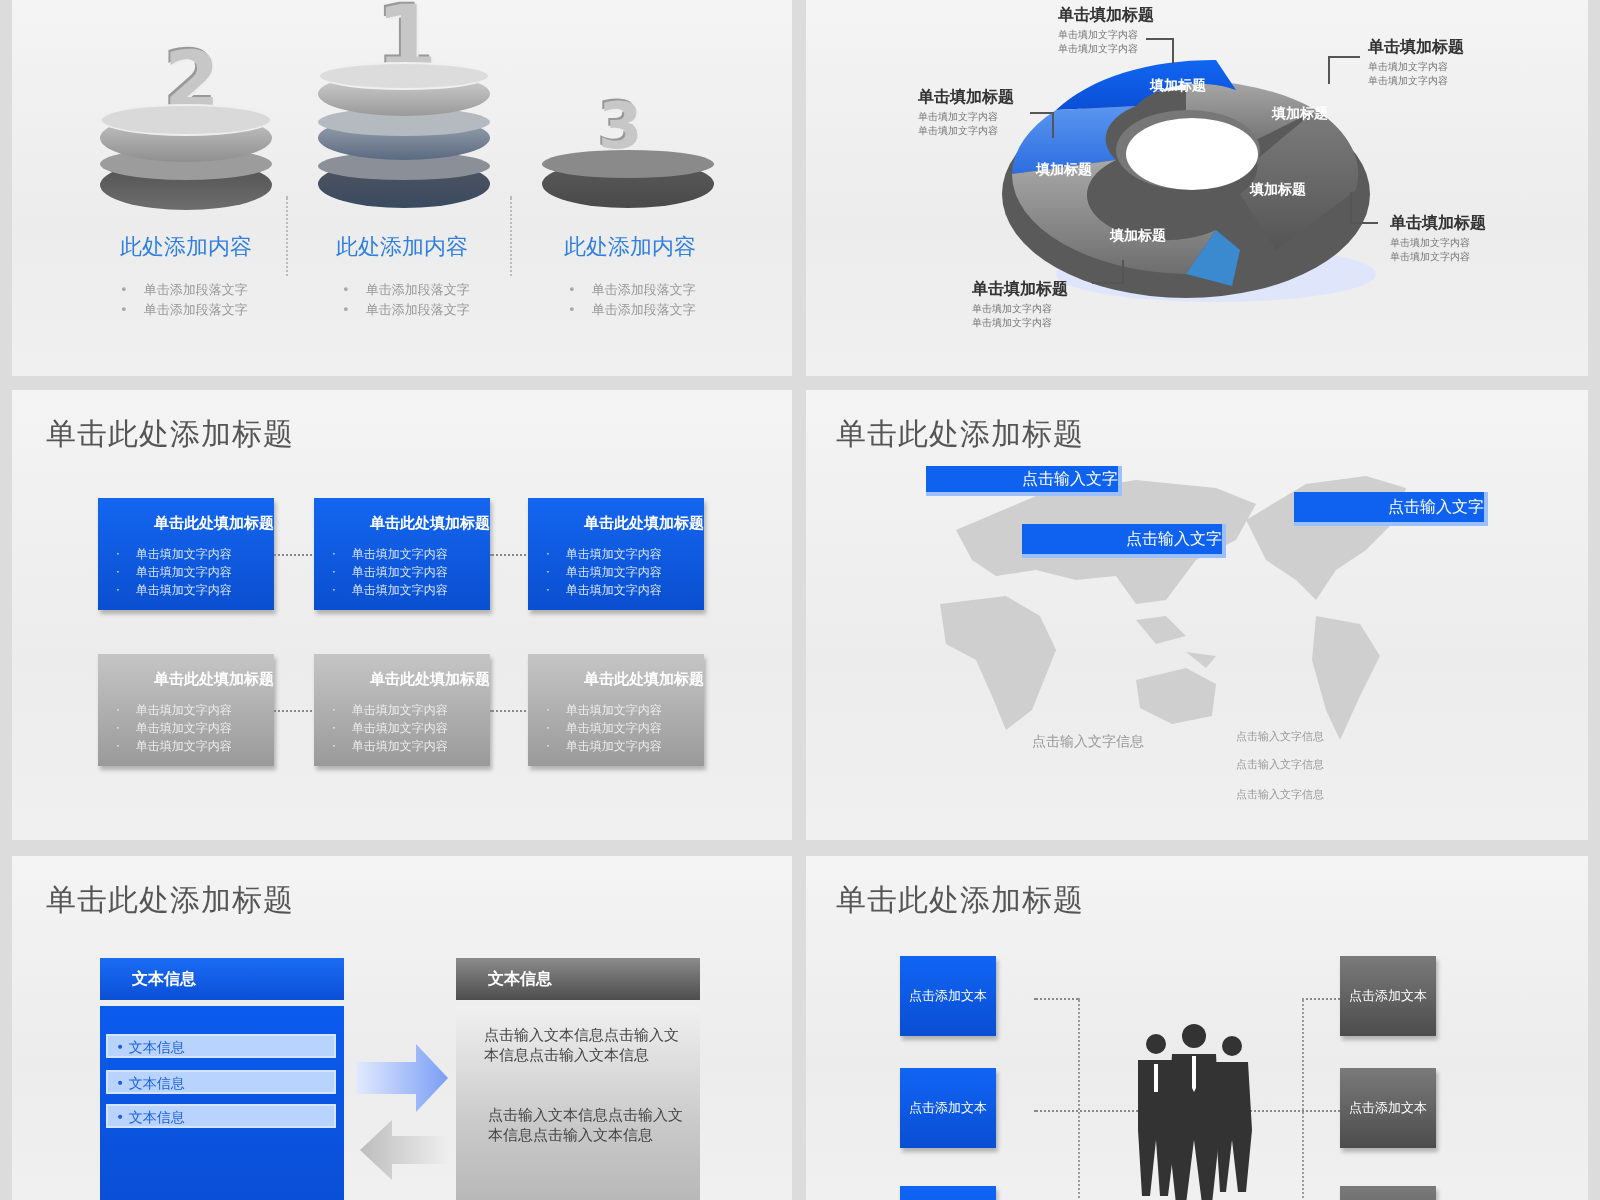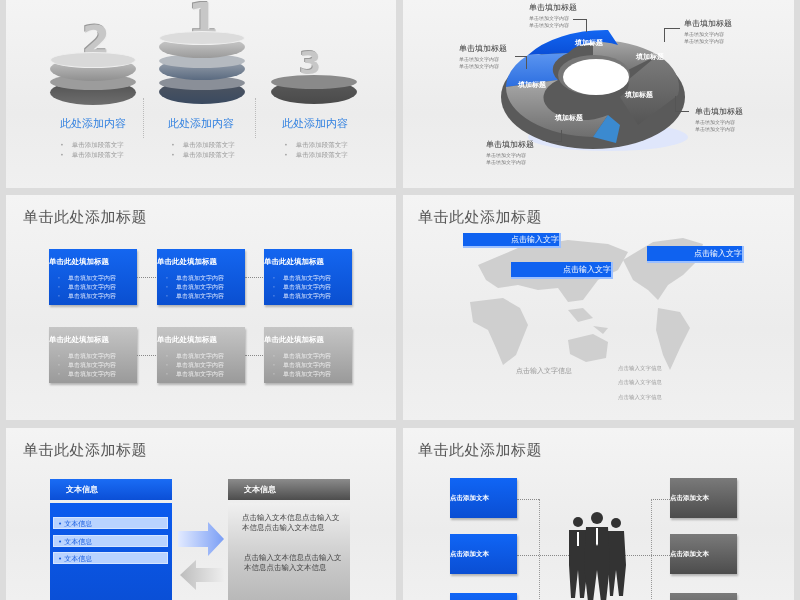--- a/index.html
+++ b/index.html
@@ -16,51 +16,51 @@
   
   .podium { position: absolute; }
   .disc { position: absolute; border-radius: 50%; }
   .num { position: absolute; font-family: "DejaVu Sans", sans-serif; font-weight: bold; color: #c7c7c7; text-shadow: 1px 1px 0 #eee, -1px -1px 0 #999; }
   .pod-label { position: absolute; font-size: 11px; color: #2e7fe0; text-align: center; width: 110px; }
   .pod-bullets { position: absolute; font-size: 6.5px; color: #999; line-height: 10px; list-style: none; text-align: right; }
   .pod-bullets li::before { content: "•"; margin-right: 8px; color: #aaa; }
   .vdash { position: absolute; width: 0; border-left: 1px dotted #bbb; }
 
   
-  .donut-label { position: absolute; font-size: 8px; color: #333; font-weight: normal; }
+  .donut-label { position: absolute; font-size: 8px; color: #333; font-weight: bold; }
   .donut-sub { position: absolute; font-size: 5px; color: #777; line-height: 7px; }
   .seg-label { position: absolute; font-size: 7px; color: #fff; font-weight: bold; }
   .leader { position: absolute; border-color: #555; border-style: solid; border-width: 0; }
 
   
   .box { position: absolute; width: 88px; height: 56px; box-shadow: 1px 2px 2px rgba(0,0,0,0.25); }
   .box.blue { background: linear-gradient(180deg, #1466f0 0%, #0a4fd0 100%); }
   .box.gray { background: linear-gradient(180deg, #c5c5c5 0%, #9a9a9a 100%); }
-  .box .bt { position: absolute; left: 0; width: 100%; top: 8px; text-align: left; font-size: 7.5px; font-weight: bold; color: #fff; }
+  .box .bt { position: absolute; left: 0; width: 100%; top: 8px; text-align: right; font-size: 7.5px; font-weight: bold; color: #fff; }
   .box .bl { position: absolute; left: 9px; top: 24px; list-style: none; font-size: 6px; line-height: 9px; color: #dfe9ff; }
   .box.gray .bl { color: #eee; }
   .box .bl li::before { content: "·"; margin-right: 8px; }
   .hdash { position: absolute; height: 0; border-top: 1px dotted #888; }
 
   
   .callout { position: absolute; background: #0f62f0; color: #fff; font-size: 8px; text-align: right; border-right: 2px solid #9cc0ff; border-bottom: 2px solid #9cc0ff; }
   .map-info { position: absolute; font-size: 7px; color: #999; }
   .map-info.small { font-size: 5.5px; }
 
   
   .hdr { position: absolute; height: 21px; font-size: 8px; font-weight: bold; color: #fff; line-height: 21px; padding-left: 16px; }
   .hdr.blue { background: linear-gradient(180deg, #1a6cf5, #0b4fd6); }
   .hdr.gray { background: linear-gradient(180deg, #8b8b8b, #4d4d4d); }
   .blue-body { position: absolute; background: linear-gradient(180deg, #0b5bef 0%, #0a4fd6 100%); }
   .item-bar { position: absolute; left: 3px; width: 115px; height: 12px; background: #b9d3ff; color: #1b5fe0; font-size: 7px; line-height: 12px; padding-left: 4px; border: 1px solid #d6e5ff; }
   .gray-body { position: absolute; background: linear-gradient(180deg, #f0f0f0 0%, #c9c9c9 60%, #b7b7b7 100%); }
   .gray-body p { position: absolute; left: 14px; width: 100px; font-size: 7.5px; color: #444; line-height: 10px; }
 
   
-  .tb { position: absolute; width: 67px; height: 40px; font-size: 6.5px; color: #fff; text-align: left; line-height: 40px; box-shadow: 1px 2px 2px rgba(0,0,0,0.25); font-weight: bold; }
+  .tb { position: absolute; width: 48px; height: 40px; font-size: 6.5px; color: #fff; text-align: center; line-height: 40px; box-shadow: 1px 2px 2px rgba(0,0,0,0.25); }
   .tb.blue { background: linear-gradient(180deg, #1065f5, #0a4ed3); }
   .tb.gray { background: linear-gradient(180deg, #7a7a7a, #4c4c4c); }
   .vline { position: absolute; width: 0; border-left: 1px dotted #999; }
 </style>
 </head>
 <body>
 
 <div class="panel p1">
 
   <div class="podium">

